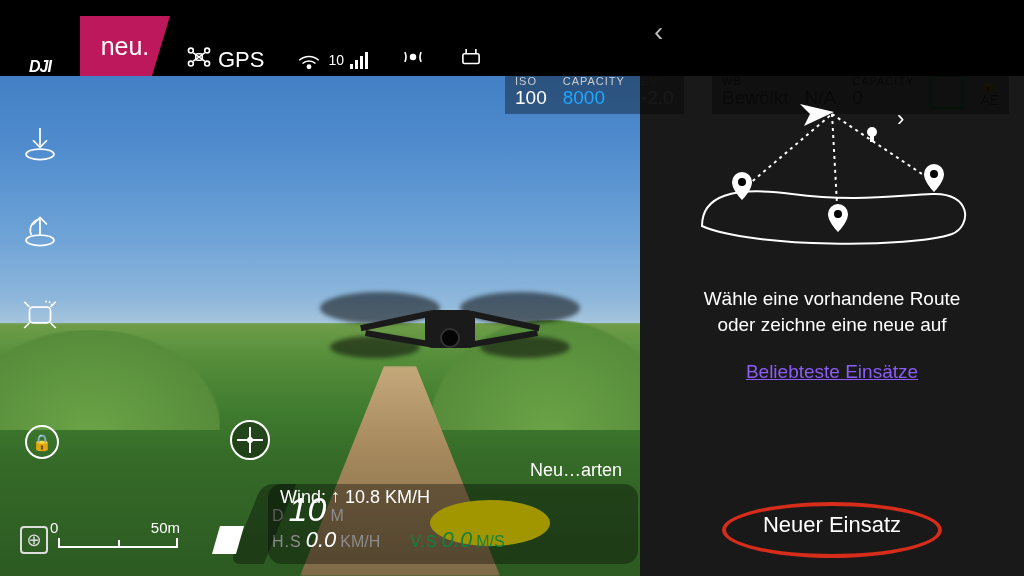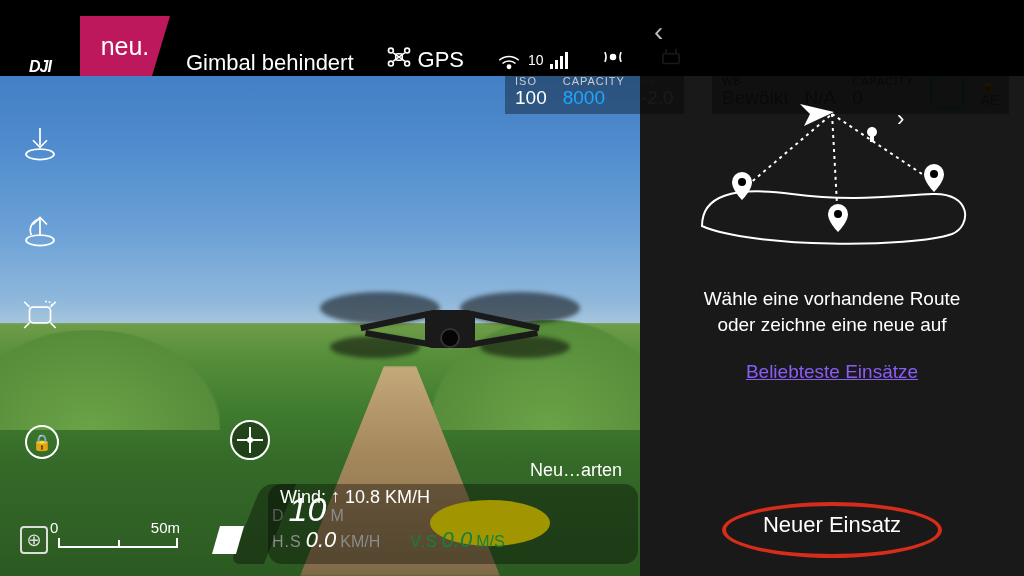--- a/index.html
+++ b/index.html
@@ -164,21 +164,20 @@
         <div class="arm a3"></div>
         <div class="arm a4"></div>
       <div class="body"></div>
         <div class="lens"></div>
     </div>
   </div>
 
   <div class="topbar">
     <div class="logo">DJI</div>
     <div class="tag">neu.</div>
-    <div class="item gimbal">Gimbal behindert</div>
     <div class="item">
       <span>
         <svg viewBox="0 0 32 32" stroke="#fff" fill="none" stroke-width="2">
             <circle cx="6" cy="8" r="3"></circle>
             <circle cx="26" cy="8" r="3"></circle>
             <circle cx="6" cy="24" r="3"></circle>
             <circle cx="26" cy="24" r="3"></circle>
             <path d="M9 11 L23 21 M23 11 L9 21"></path>
             <rect x="12" y="12" width="8" height="8" rx="2"></rect>
           </svg>

